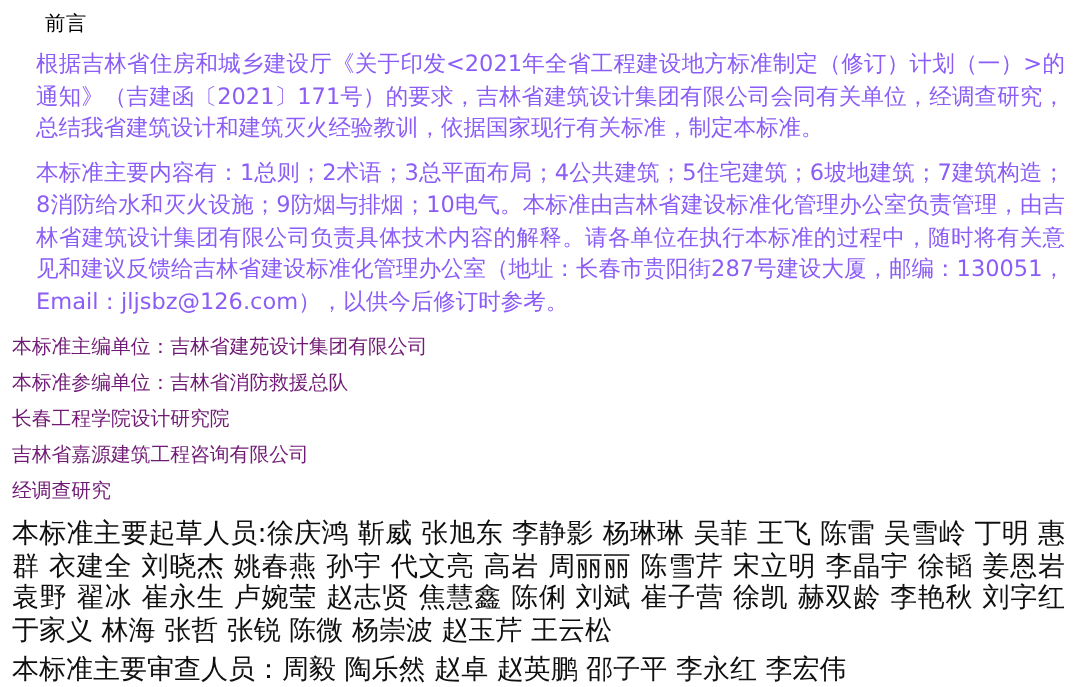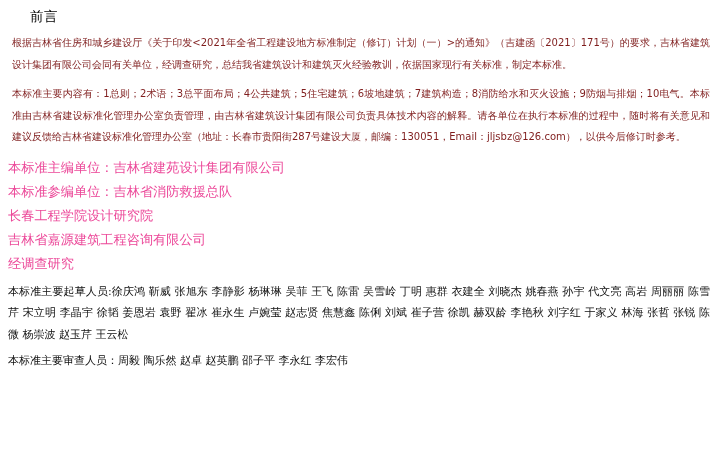--- a/index.html
+++ b/index.html
@@ -23,39 +23,39 @@
   }
   .doc-title {
     font-size: 13.5px;
     line-height: 20px;
     margin: 0 0 6px 22px;
     font-weight: normal;
     color: #000000;
     letter-spacing: 0.5px;
   }
   .para {
-    font-size: 10px;
+    font-size: 15px;
     line-height: 21.5px;
-    margin: 0 0 8px 4px;
+    margin: 0 0 8px 16px;
     text-align: justify;
     text-justify: inter-ideograph;
-    color: #7f1d1d;
+    color: #8b5cf6;
     word-break: break-all;
   }
   .line {
     font-size: 13.2px;
     line-height: 24px;
     margin: 0;
-    color: #ec4899;
+    color: #701a75;
     white-space: nowrap;
   }
   .spacer-sm { height: 3px; }
   .block-lines { margin-bottom: 2px; }
   .para-wrap {
-    font-size: 11px;
+    font-size: 18px;
     line-height: 21.5px;
     margin: 0 0 2px 0;
     text-align: justify;
     text-justify: inter-ideograph;
     color: #0f0f0f;
     word-break: break-all;
   }
 </style>
 </head>
 <body>

